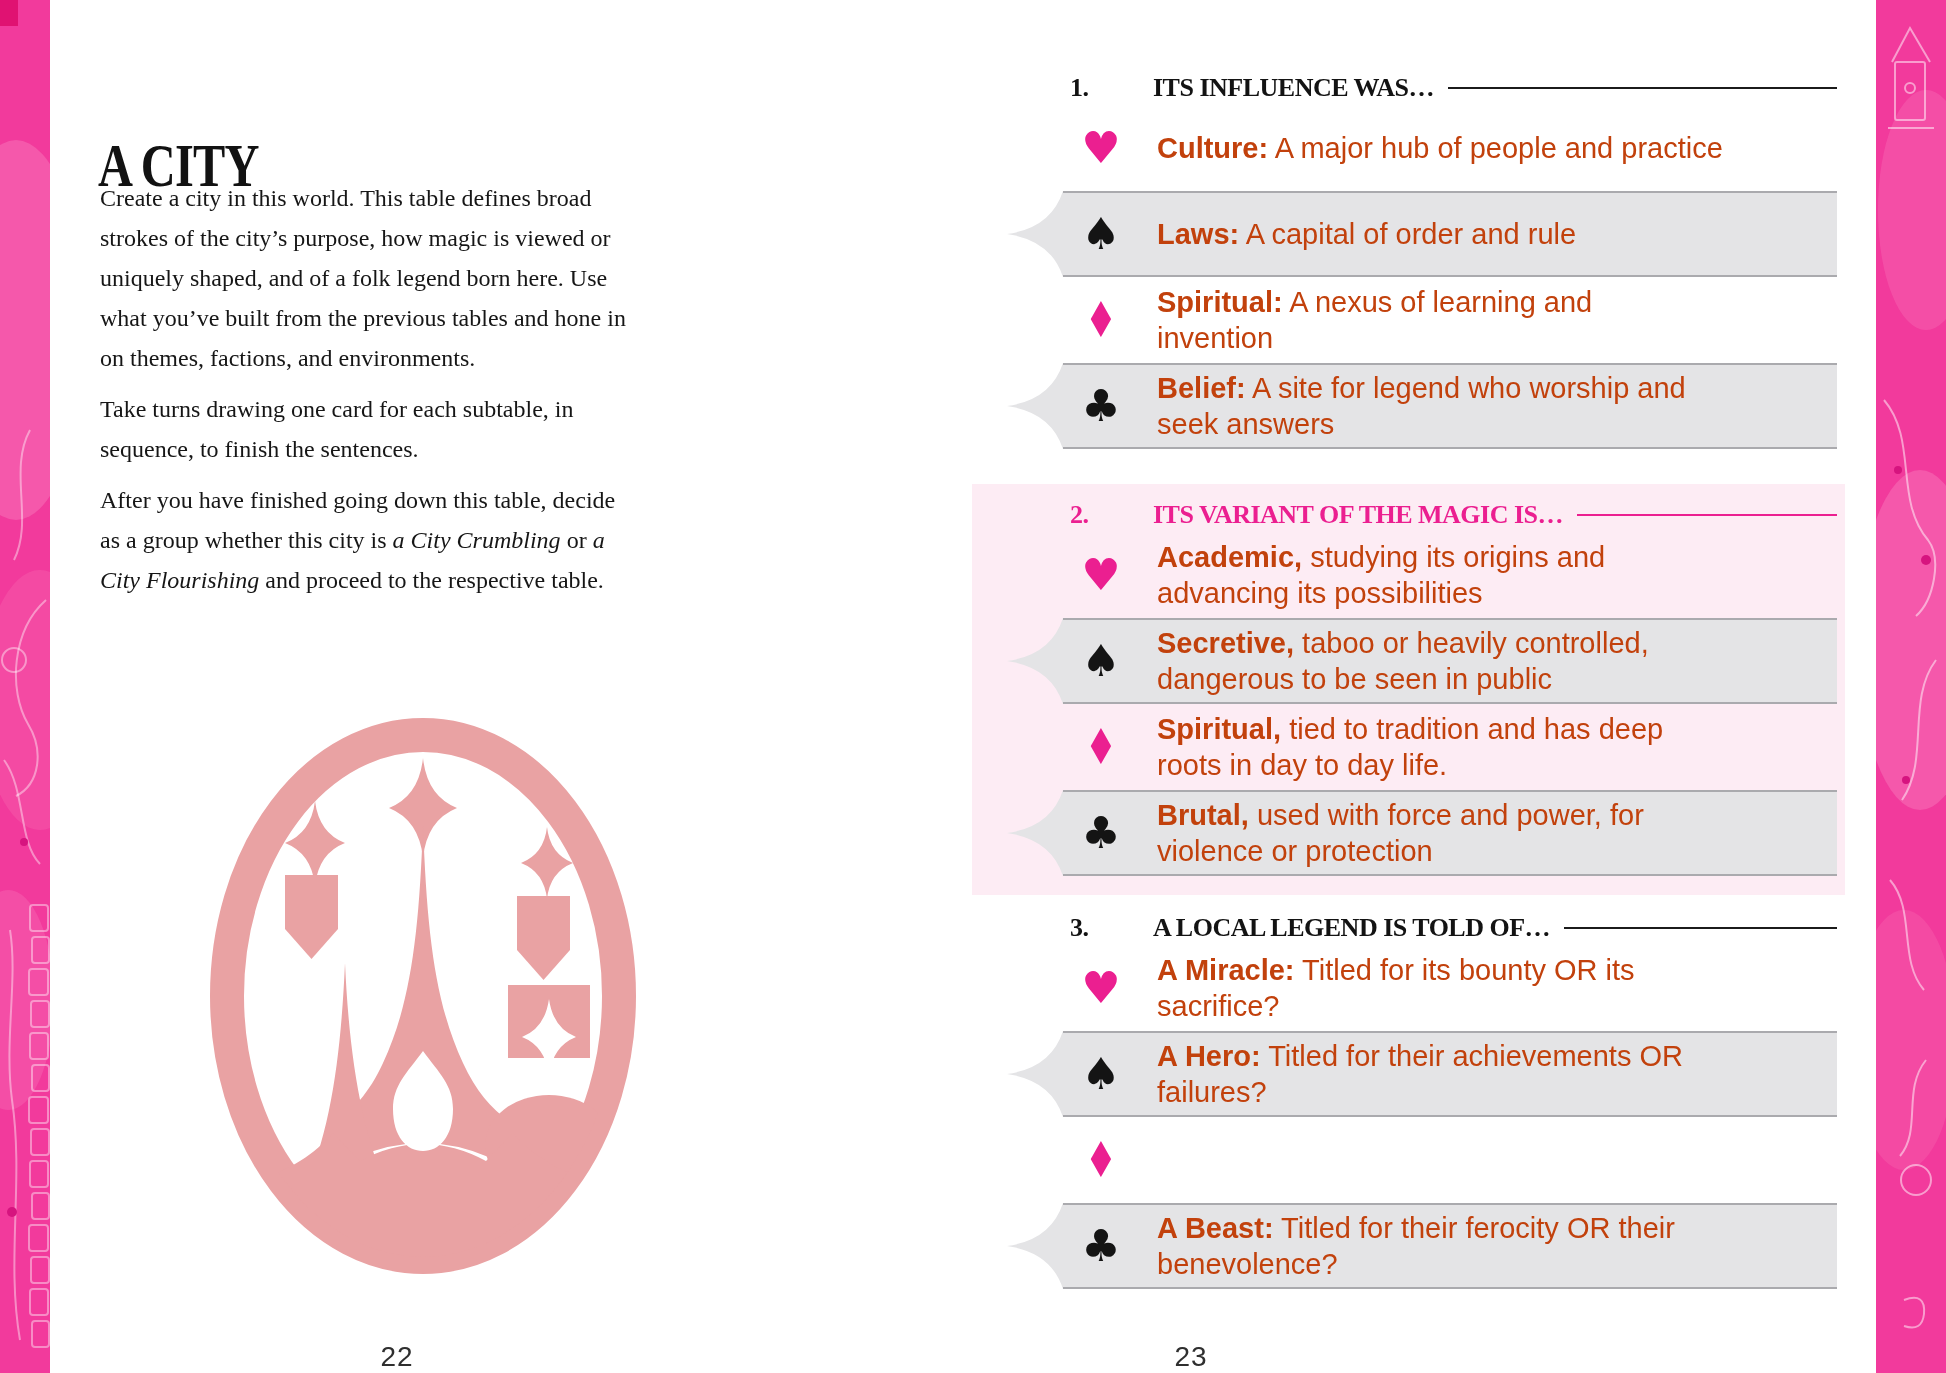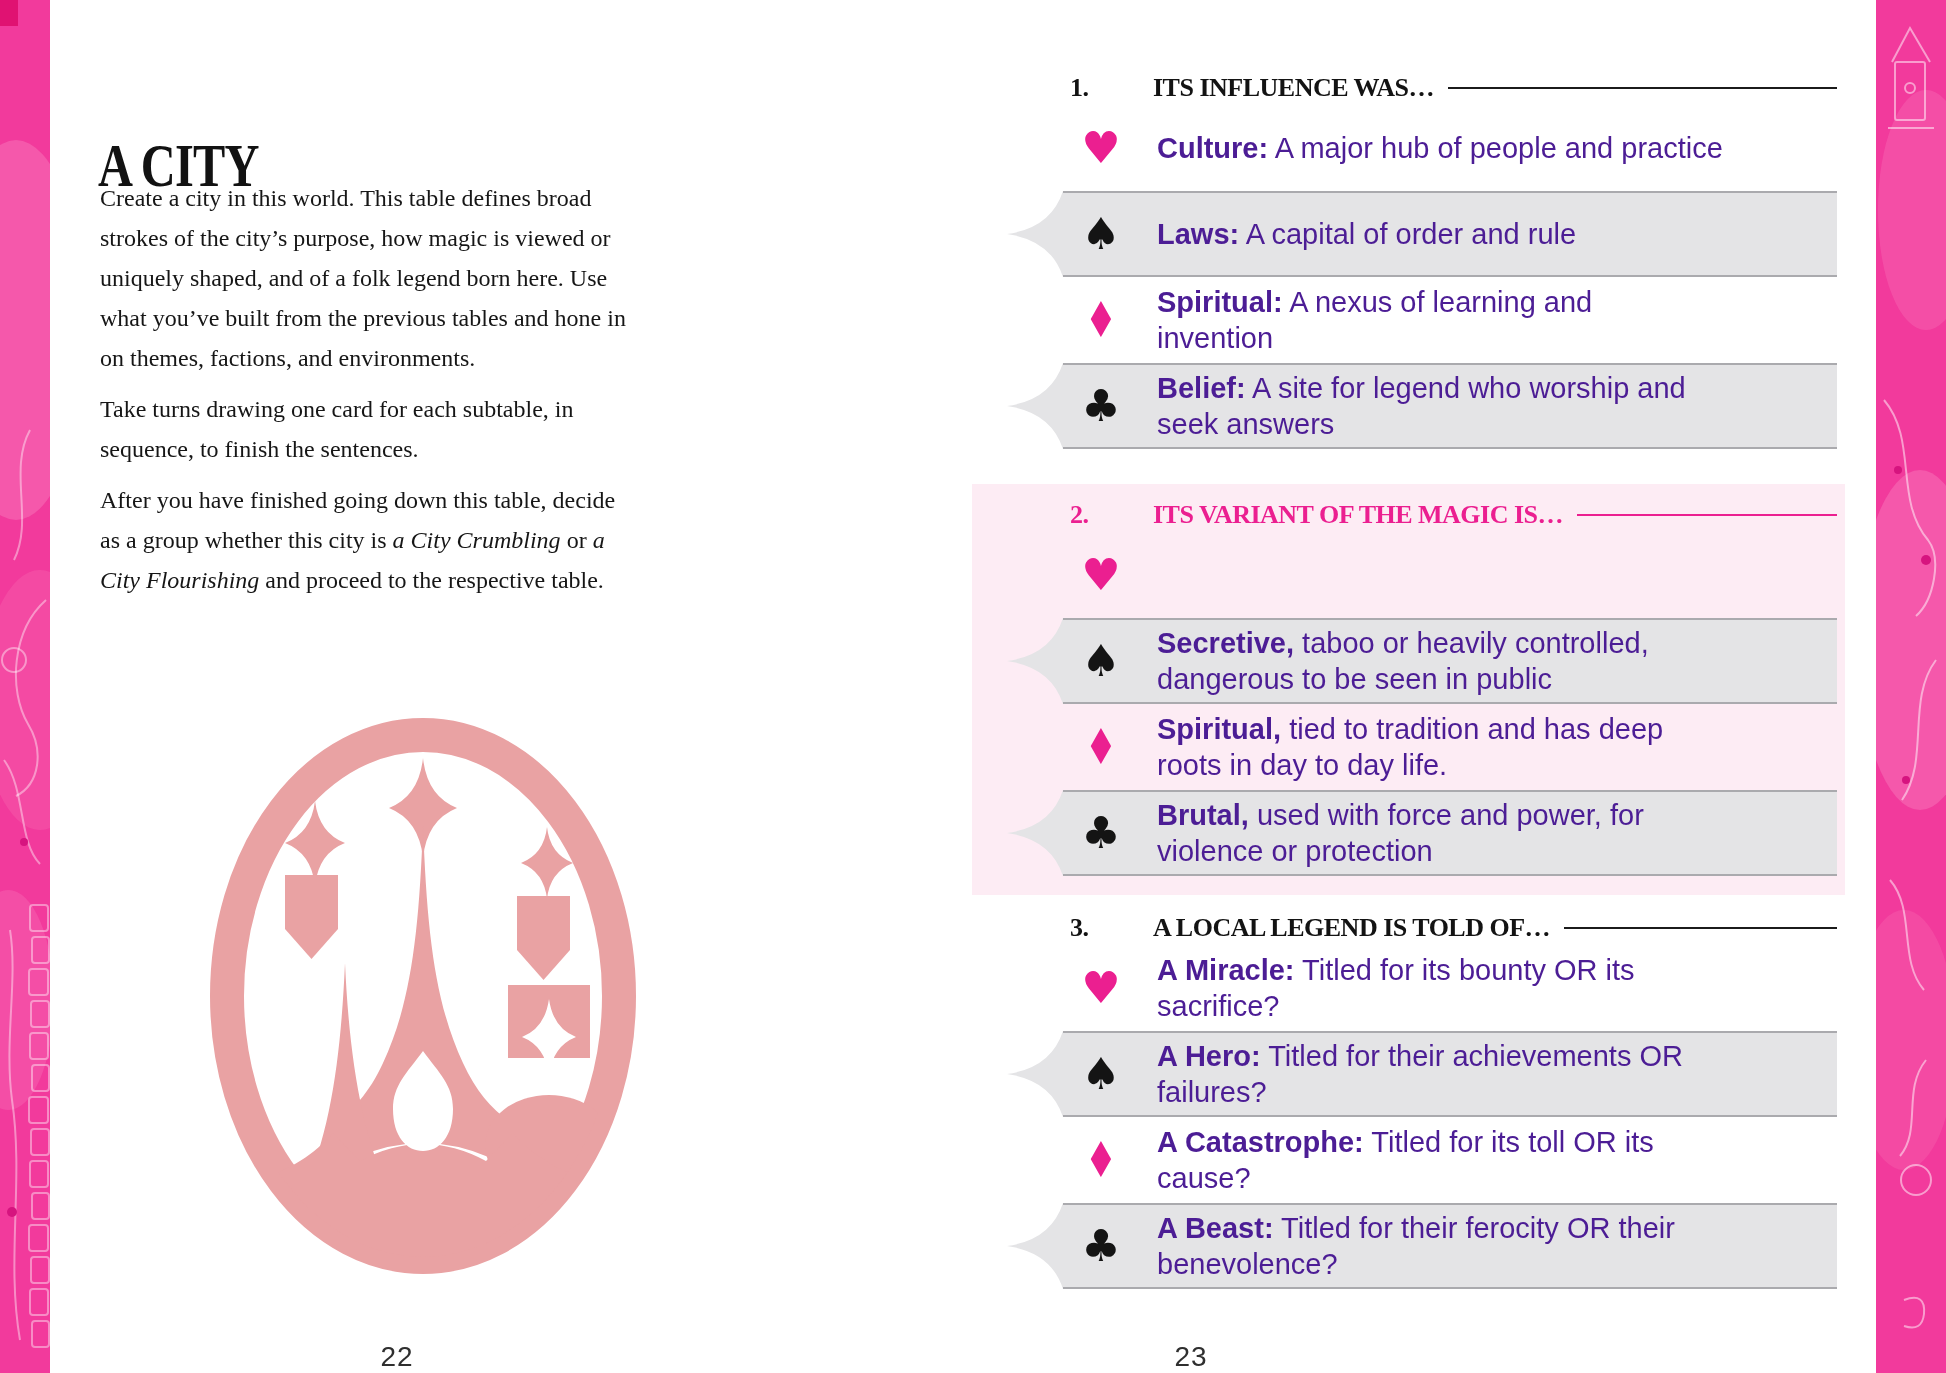--- a/index.html
+++ b/index.html
@@ -69,21 +69,21 @@
   .row .notch{position:absolute;left:-56px;top:-2px;}
   .suit{
     position:absolute;left:14px;width:48px;text-align:center;
     font-size:44px;line-height:1;font-family:"DejaVu Sans",sans-serif;
   }
   .suit.heart,.suit.diamond{color:#eb1f90;}
   .suit.spade,.suit.club{color:#141414;}
   .suit.diamond{transform:scale(.82,1.12);}
   .rowtext{
     margin:0 26px 0 94px;font-size:29px;line-height:36px;
-    white-space:pre-line;color:#4c1d95;
+    white-space:pre-line;color:#c2410c;
   }
   .rowtext b{font-weight:bold;}
 </style>
 </head>
 <body>
 
 <div class="border-strip border-left">
   <svg width="50" height="1373" viewBox="0 0 50 1373">
     <rect x="0" y="0" width="50" height="1373" fill="#f23a9c"></rect>
     <rect x="0" y="0" width="18" height="26" fill="#e01272"></rect>
@@ -217,20 +217,22 @@
       </div>
     </section>
     <section class="table t2 accent-pink">
       <header class="thead">
         <span class="tnum">2.</span>
         <span class="ttitle">ITS VARIANT OF THE MAGIC IS…</span>
         <span class="hrule"></span>
       </header>
       <div class="row">
         <span class="suit heart">♥</span>
+        <p class="rowtext"><b>Academic,</b><span> studying its origins and
+advancing its possibilities</span></p>
       </div>
       <div class="row shaded">
         <svg class="notch" width="56" height="86" viewBox="0 0 56 86">
           <path d="M56,0 Q44,37 0,43 Q44,49 56,86 Z" fill="#e4e4e6"></path>
         </svg>
         <span class="suit spade">♠</span>
         <p class="rowtext"><b>Secretive,</b><span> taboo or heavily controlled,
 dangerous to be seen in public</span></p>
       </div>
       <div class="row">
@@ -261,22 +263,20 @@
       <div class="row shaded">
         <svg class="notch" width="56" height="86" viewBox="0 0 56 86">
           <path d="M56,0 Q44,37 0,43 Q44,49 56,86 Z" fill="#e4e4e6"></path>
         </svg>
         <span class="suit spade">♠</span>
         <p class="rowtext"><b>A Hero:</b><span> Titled for their achievements OR
 failures?</span></p>
       </div>
       <div class="row">
         <span class="suit diamond">♦</span>
-        <p class="rowtext"><b>A Catastrophe:</b><span> Titled for its toll OR its
-cause?</span></p>
       </div>
       <div class="row shaded">
         <svg class="notch" width="56" height="86" viewBox="0 0 56 86">
           <path d="M56,0 Q44,37 0,43 Q44,49 56,86 Z" fill="#e4e4e6"></path>
         </svg>
         <span class="suit club">♣</span>
         <p class="rowtext"><b>A Beast:</b><span> Titled for their ferocity OR their
 benevolence?</span></p>
       </div>
     </section>

